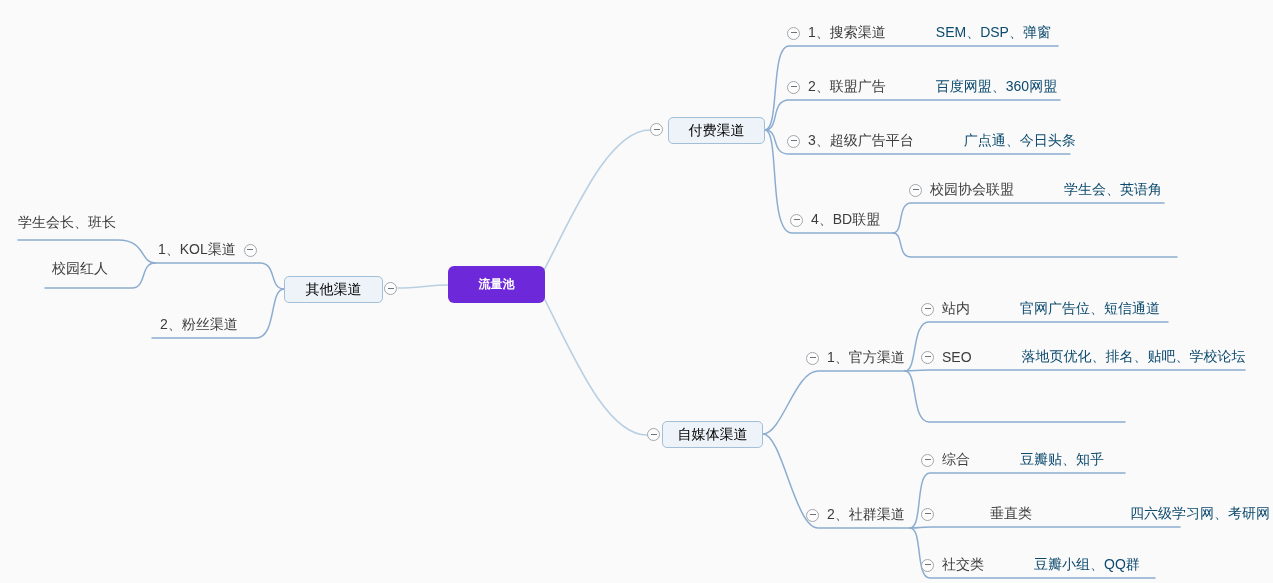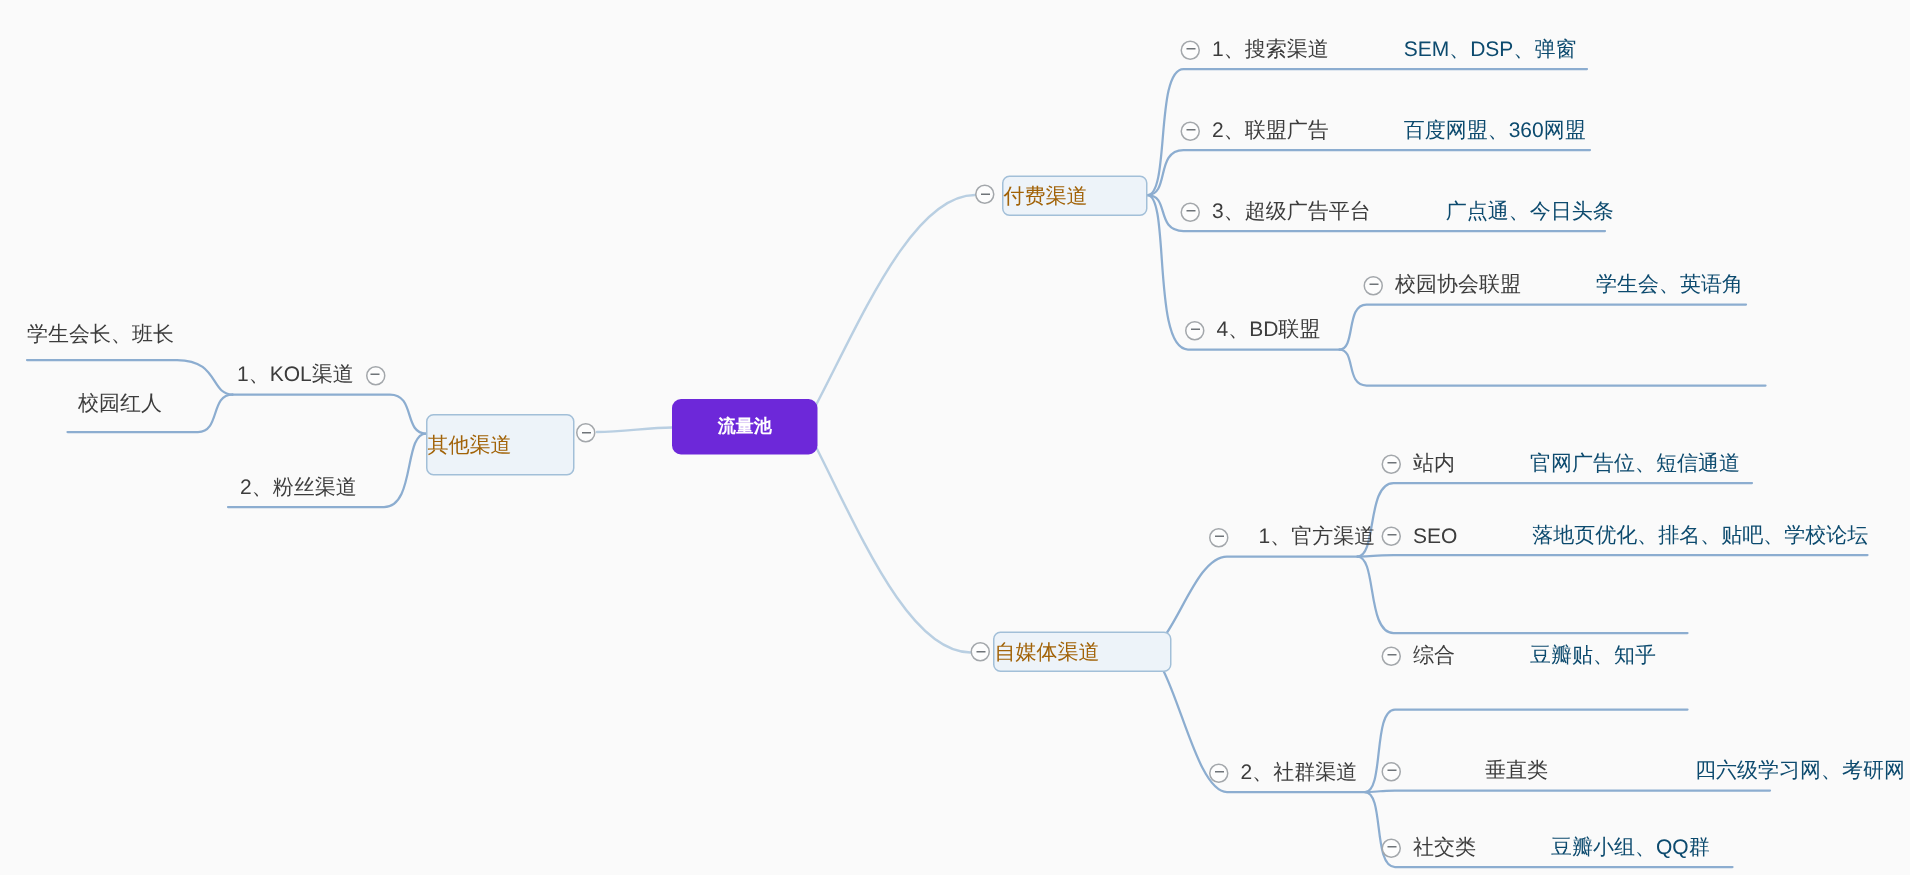--- a/index.html
+++ b/index.html
@@ -1,20 +1,20 @@
 <!DOCTYPE html>
 <html><head>
 <meta charset="utf-8">
 <style>
   html,body{margin:0;padding:0;}
   body{font-family:"Liberation Sans","DejaVu Sans",sans-serif;background:#fafafa;}
   .canvas{position:relative;width:1273px;height:583px;background:#fafafa;overflow:hidden;}
   svg.wires{position:absolute;left:0;top:0;z-index:0;}
-  .node-box{position:absolute;z-index:2;box-sizing:border-box;display:flex;align-items:center;
-    background:#edf3f9;border:1px solid #a2bfd8;border-radius:5px;font-size:14px;color:#a16207;cursor:pointer;}
+  .node-box{position:absolute;z-index:2;box-sizing:border-box;display:flex;align-items:center;justify-content:center;
+    background:#edf3f9;border:1px solid #a2bfd8;border-radius:5px;font-size:14px;color:#000000;cursor:pointer;}
   .root-box{position:absolute;z-index:2;box-sizing:border-box;display:flex;align-items:center;justify-content:center;
     background:#6d28d9;border-radius:6px;font-size:12px;font-weight:bold;color:#fff;cursor:pointer;}
   .row{position:absolute;z-index:2;height:26px;display:flex;align-items:center;white-space:nowrap;cursor:pointer;}
   .row .lbl{font-size:14px;color:#3c3c3c;margin-left:8px;}
   .row.left .lbl{margin-left:0;margin-right:8px;}
   .row .note{font-size:14px;color:#0c4a6e;margin-left:50px;}
   .collapse{position:relative;box-sizing:border-box;width:13px;height:13px;flex:0 0 13px;
     border:1px solid #a3a7ab;border-radius:50%;background:#fdfdfd;cursor:pointer;}
   .collapse::after{content:"";position:absolute;left:2.5px;top:4.8px;width:6px;height:1px;background:#6f7479;}
   .collapse.abs{position:absolute;z-index:3;}
@@ -55,25 +55,25 @@
   <div class="root-box" style="left:448px;top:266px;width:97px;height:37px;">
     <span>流量池</span>
   </div>
 
   <span class="collapse abs" style="left:650px;top:123px;"></span>
   <div class="node-box" style="left:668px;top:117px;width:97px;height:27px;">
     <span>付费渠道</span>
   </div>
 
   <span class="collapse abs" style="left:647px;top:428px;"></span>
-  <div class="node-box" style="left:662px;top:421px;width:119px;height:27px;">
+  <div class="node-box" style="left:662px;top:421px;width:101px;height:27px;">
     <span>自媒体渠道</span>
   </div>
 
-  <div class="node-box" style="left:284px;top:276px;width:99px;height:41px;">
+  <div class="node-box" style="left:284px;top:276px;width:99px;height:27px;">
     <span>其他渠道</span>
   </div>
   <span class="collapse abs" style="left:384px;top:282px;"></span>
 
   <div class="row" style="left:787px;top:20px;">
     <span class="collapse"></span>
     <span class="lbl">1、搜索渠道</span>
     <span class="note">SEM、DSP、弹窗</span>
   </div>
   <div class="row" style="left:787px;top:74px;">
@@ -89,39 +89,39 @@
   <div class="row" style="left:790px;top:207px;">
     <span class="collapse"></span>
     <span class="lbl">4、BD联盟</span>
   </div>
   <div class="row" style="left:909px;top:177px;">
     <span class="collapse"></span>
     <span class="lbl">校园协会联盟</span>
     <span class="note">学生会、英语角</span>
   </div>
 
-  <div class="row" style="left:806px;top:345px;gap:12px;">
+  <div class="row" style="left:806px;top:345px;">
     <span class="collapse"></span>
     <span class="lbl">1、官方渠道</span>
   </div>
   <div class="row" style="left:921px;top:296px;">
     <span class="collapse"></span>
     <span class="lbl">站内</span>
     <span class="note">官网广告位、短信通道</span>
   </div>
   <div class="row" style="left:921px;top:344px;">
     <span class="collapse"></span>
     <span class="lbl">SEO</span>
     <span class="note">落地页优化、排名、贴吧、学校论坛</span>
   </div>
   <div class="row" style="left:806px;top:502px;">
     <span class="collapse"></span>
     <span class="lbl">2、社群渠道</span>
   </div>
-  <div class="row" style="left:921px;top:424px;">
+  <div class="row" style="left:921px;top:447px;">
     <span class="collapse"></span>
     <span class="lbl">综合</span>
     <span class="note">豆瓣贴、知乎</span>
   </div>
   <div class="row" style="left:921px;top:501px;gap:48px;">
     <span class="collapse"></span>
     <span class="lbl">垂直类</span>
     <span class="note">四六级学习网、考研网</span>
   </div>
   <div class="row" style="left:921px;top:552px;">

